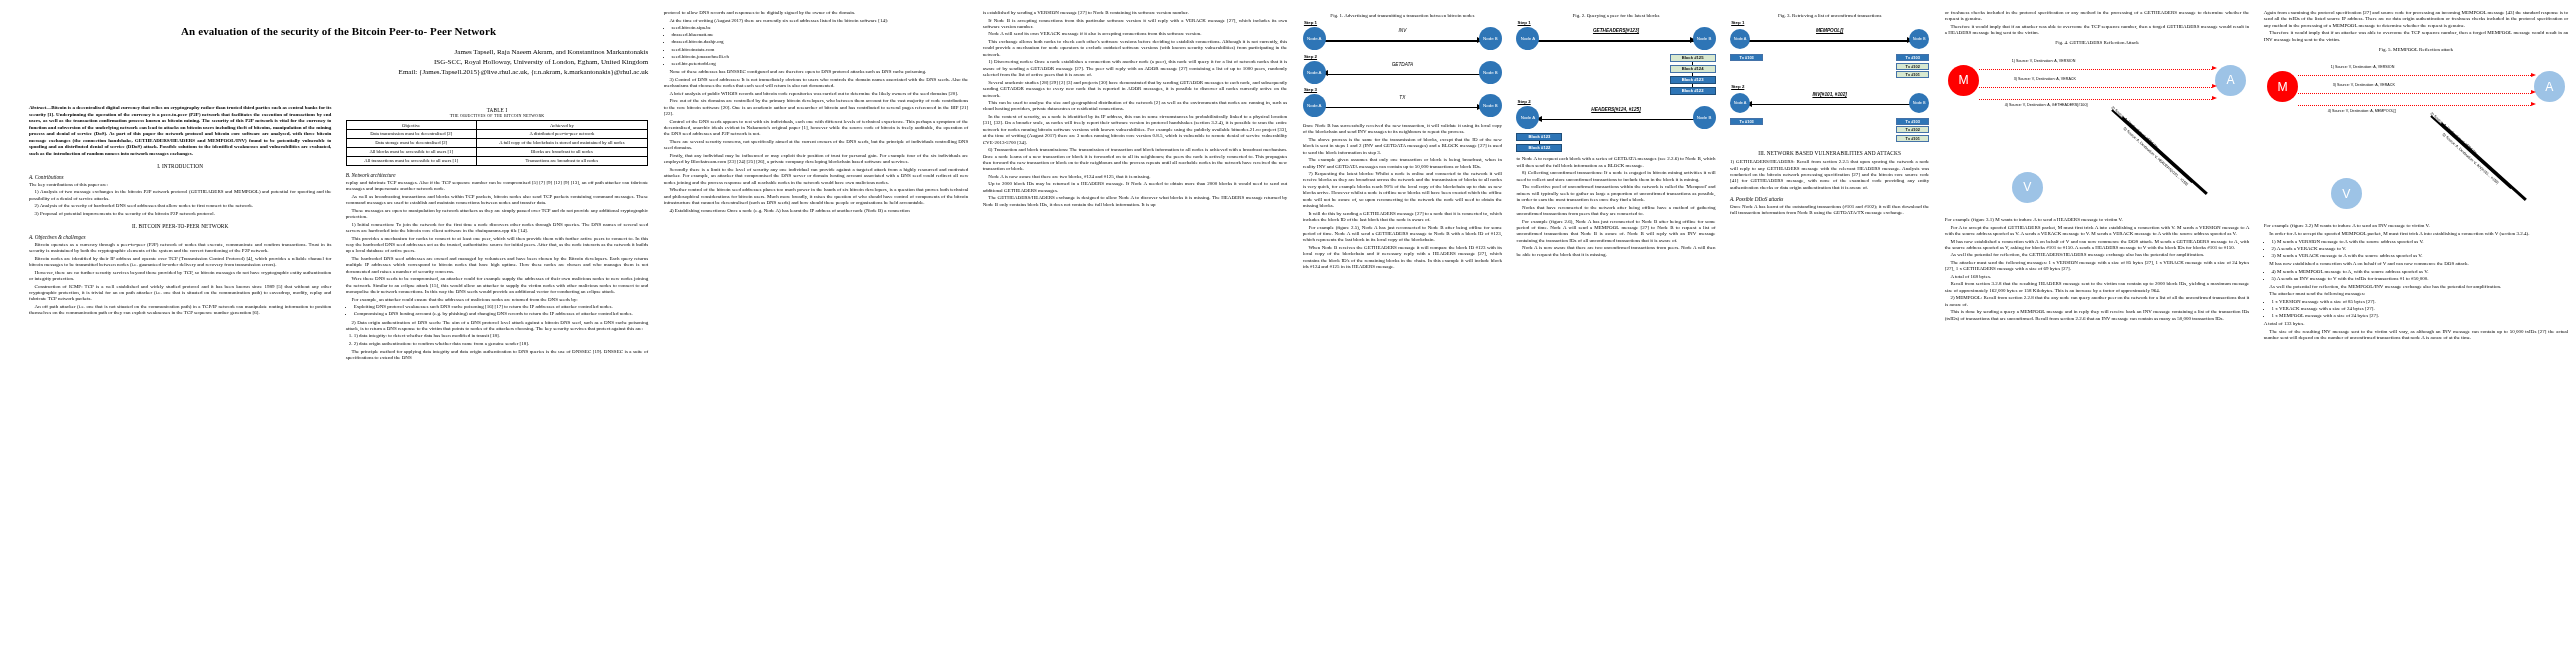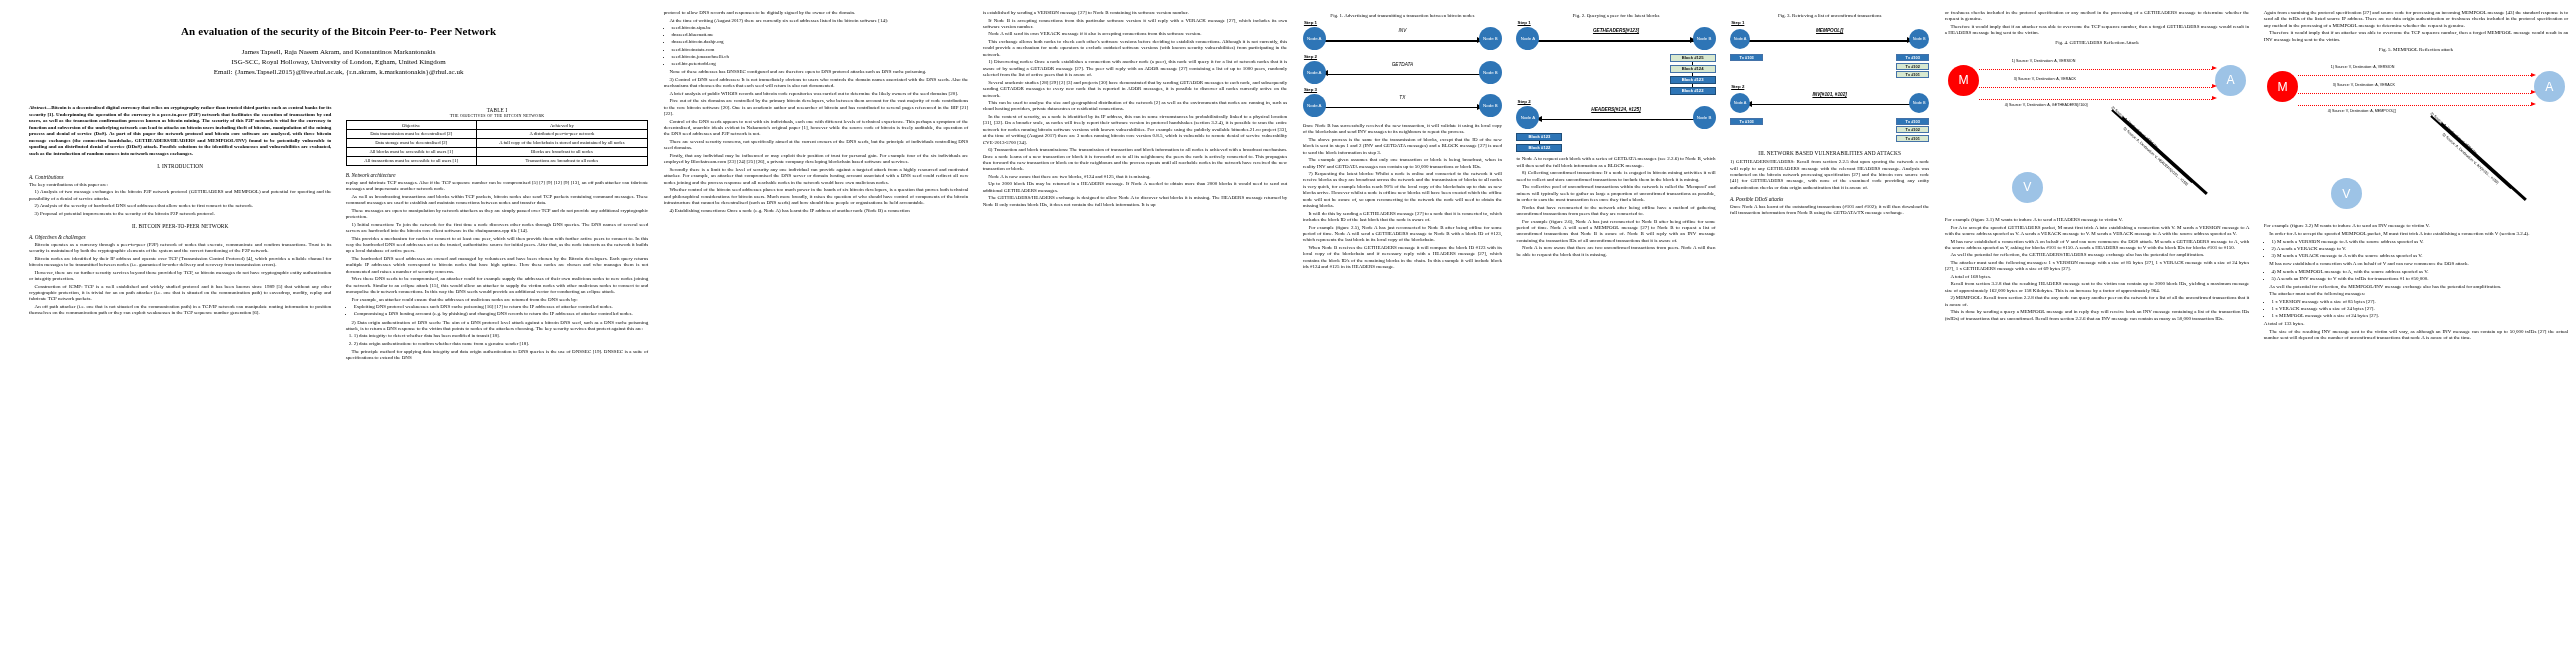--- a/index.html
+++ b/index.html
@@ -63,21 +63,21 @@
   
   .ptitle {
     font-size: 11px;
     font-weight: bold;
     text-align: center;
     line-height: 1.25;
     margin: 14.5px 0 10px 0;
     letter-spacing: 0.1px;
   }
   .authors {
-    text-align: center;
+    text-align: right;
     font-size: 7px;
     line-height: 1.42;
     margin-bottom: 27px;
   }
   .abstract {
     font-size: 5px;
     font-weight: bold;
     text-align: justify;
     line-height: 1.30;
     margin-bottom: 5px;

